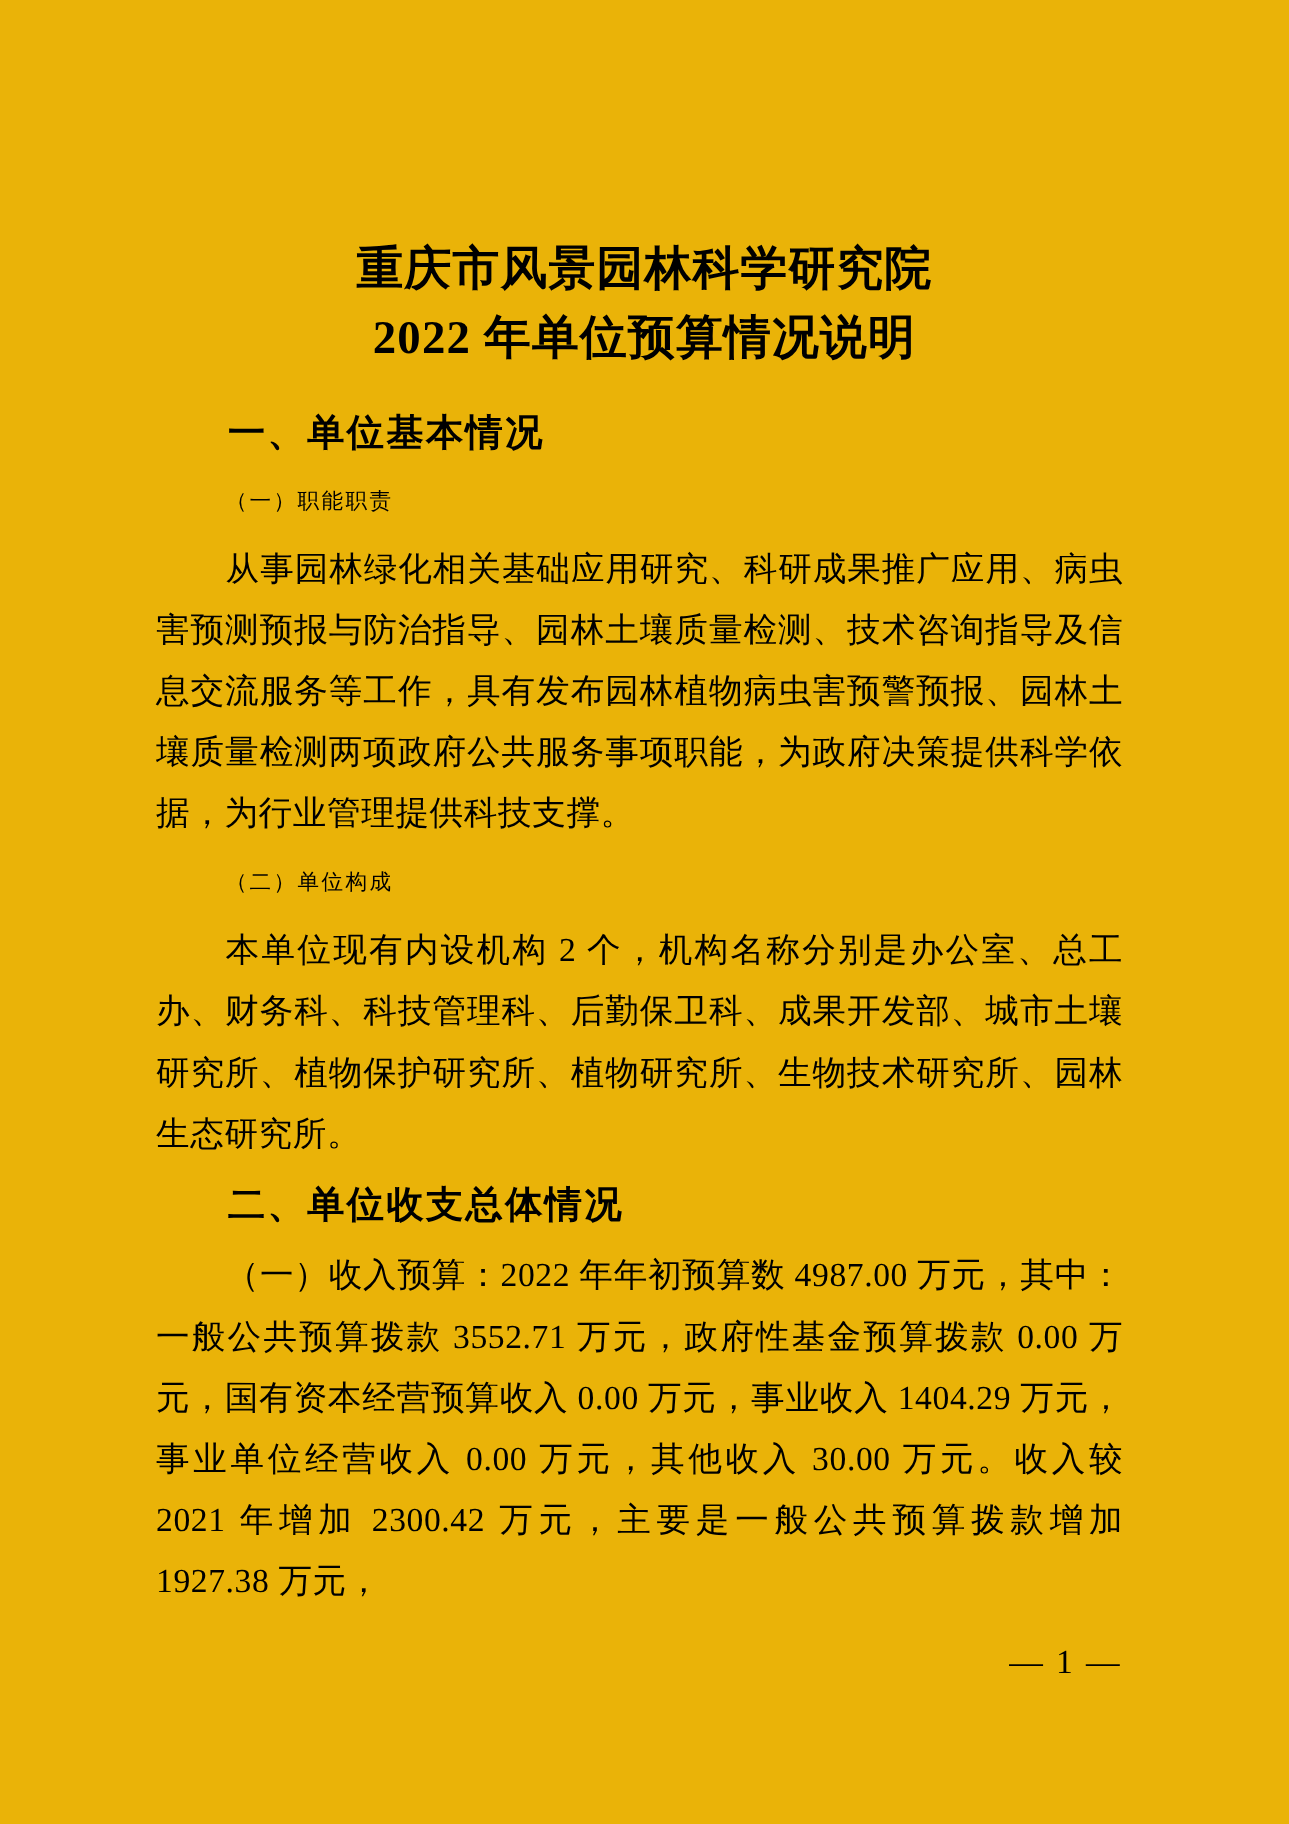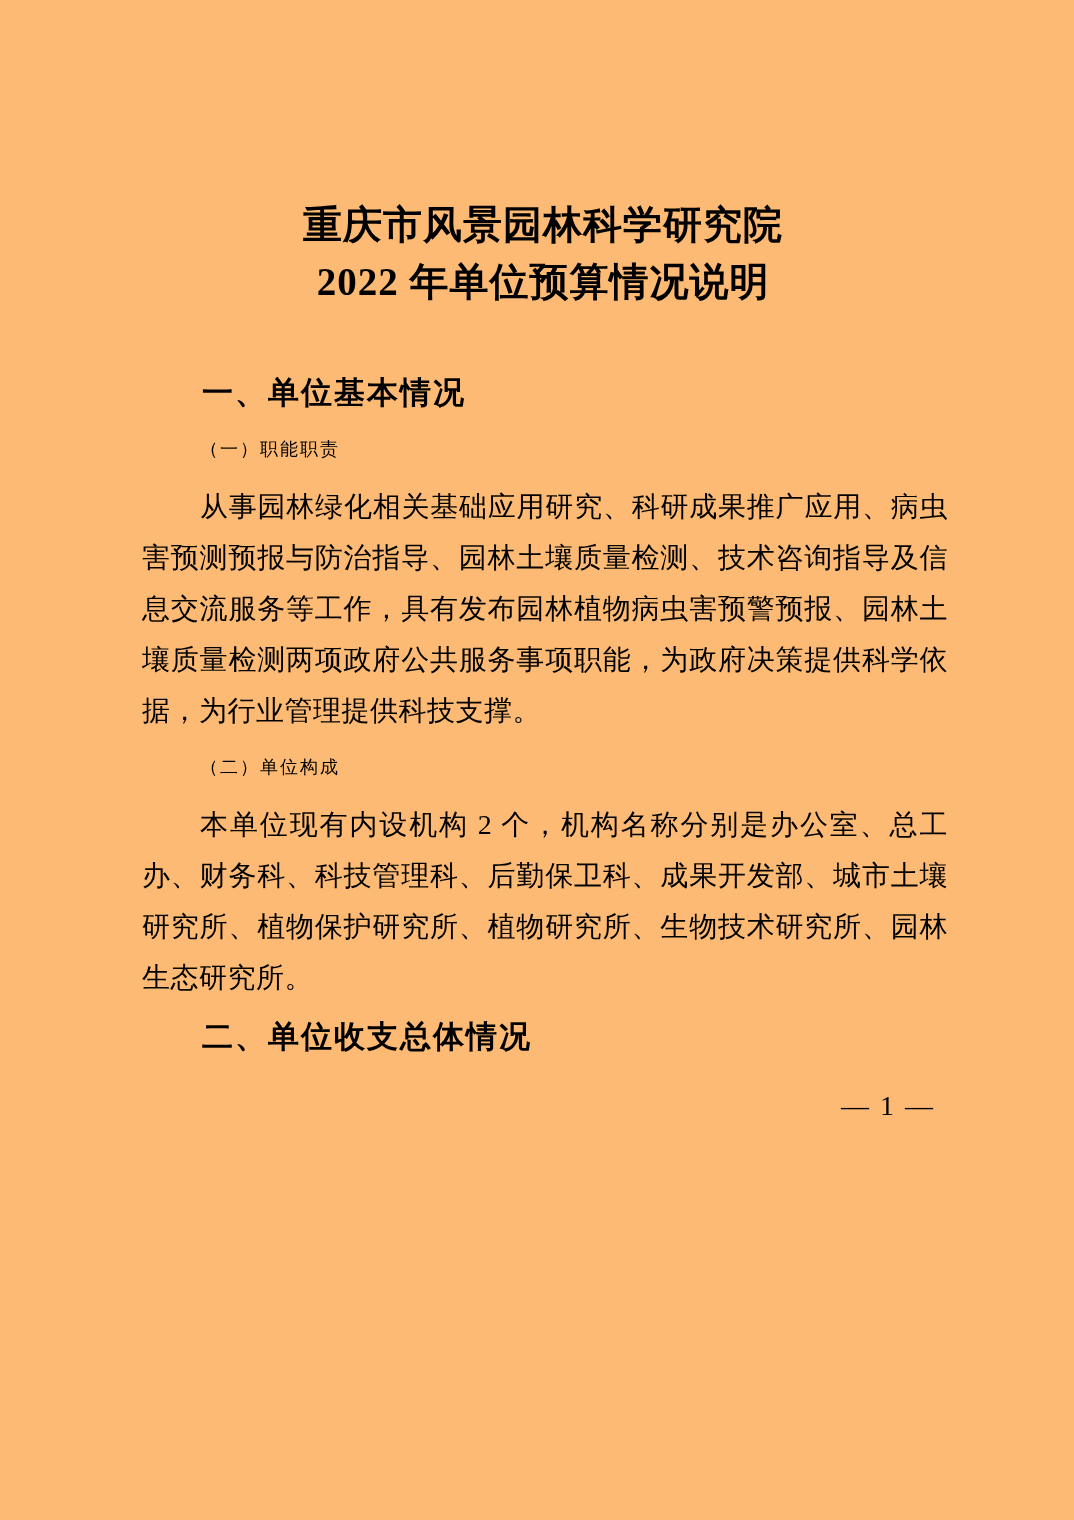--- a/index.html
+++ b/index.html
@@ -2,38 +2,37 @@
 <html><head>
 <meta charset="utf-8">
 <style>
   * { margin: 0; padding: 0; box-sizing: border-box; }
   html, body { background: #e8e8e8; }
   .page {
     position: relative;
     width: 1074px;
     height: 1520px;
     margin: 0 auto;
-    background: #fdba74;
+    background: #eab308;
     color: #000000;
     overflow: hidden;
-    padding-left: 12px;
   }
   .title-block {
     padding-top: 196px;
     text-align: center;
     font-family: "Liberation Serif", "DejaVu Serif", serif;
     font-weight: 700;
     font-size: 39px;
     line-height: 57px;
     letter-spacing: 1px;
   }
   .content {
     margin-left: 130px;
     width: 806px;
-    margin-top: 57px;
+    margin-top: 25px;
   }
   .section-heading {
     font-family: "Liberation Sans", "DejaVu Sans", sans-serif;
     font-weight: 700;
     font-size: 31px;
     line-height: 51px;
     text-indent: 60px;
     letter-spacing: 2px;
   }
   .section-heading.second {
@@ -86,20 +85,21 @@
     <p class="subheading">（一）职能职责</p>
 
     <p class="para">从事园林绿化相关基础应用研究、科研成果推广应用、病虫害预测预报与防治指导、园林土壤质量检测、技术咨询指导及信息交流服务等工作，具有发布园林植物病虫害预警预报、园林土壤质量检测两项政府公共服务事项职能，为政府决策提供科学依据，为行业管理提供科技支撑。</p>
 
     <p class="subheading">（二）单位构成</p>
 
     <p class="para">本单位现有内设机构 2 个，机构名称分别是办公室、总工办、财务科、科技管理科、后勤保卫科、成果开发部、城市土壤研究所、植物保护研究所、植物研究所、生物技术研究所、园林生态研究所。</p>
 
     <h2 class="section-heading second">二、单位收支总体情况</h2>
 
+    <p class="para">（一）收入预算：2022 年年初预算数 4987.00 万元，其中：一般公共预算拨款 3552.71 万元，政府性基金预算拨款 0.00 万元，国有资本经营预算收入 0.00 万元，事业收入 1404.29 万元，事业单位经营收入 0.00 万元，其他收入 30.00 万元。收入较 2021 年增加 2300.42 万元，主要是一般公共预算拨款增加 1927.38 万元，</p>
 
   </main>
 
   <footer class="page-footer">
     <span class="page-number">— 1 —</span>
   </footer>
 
 </div>
 
 </body></html>

